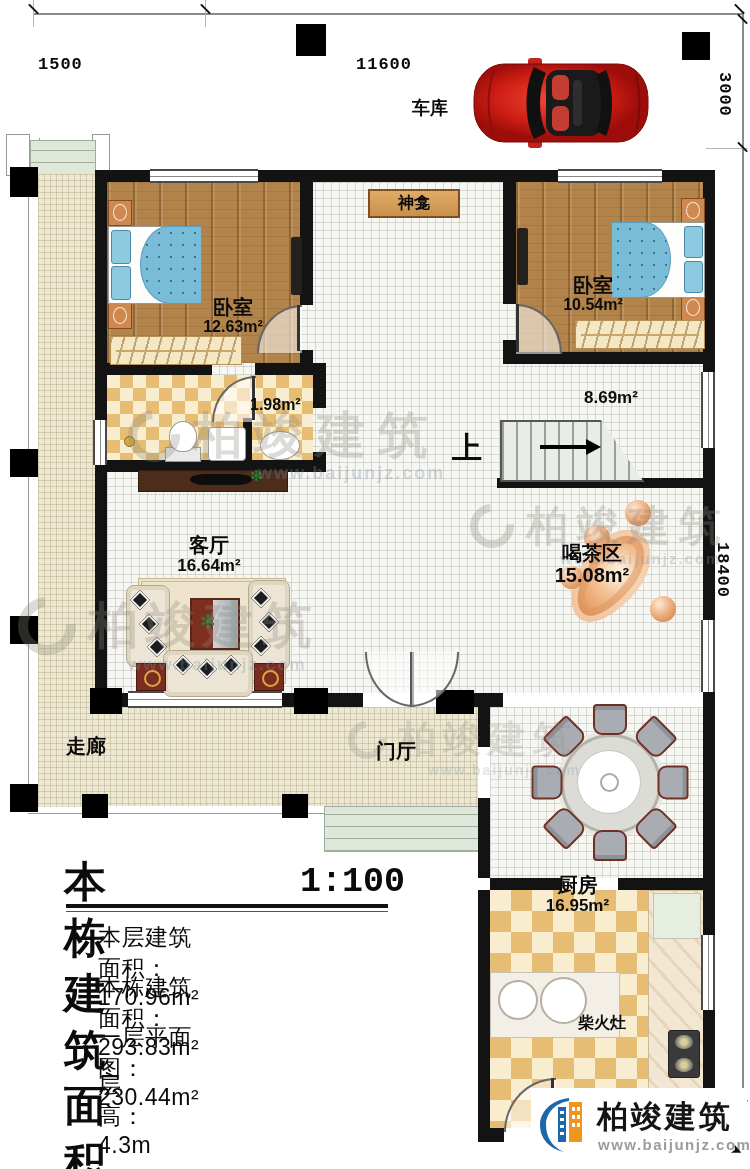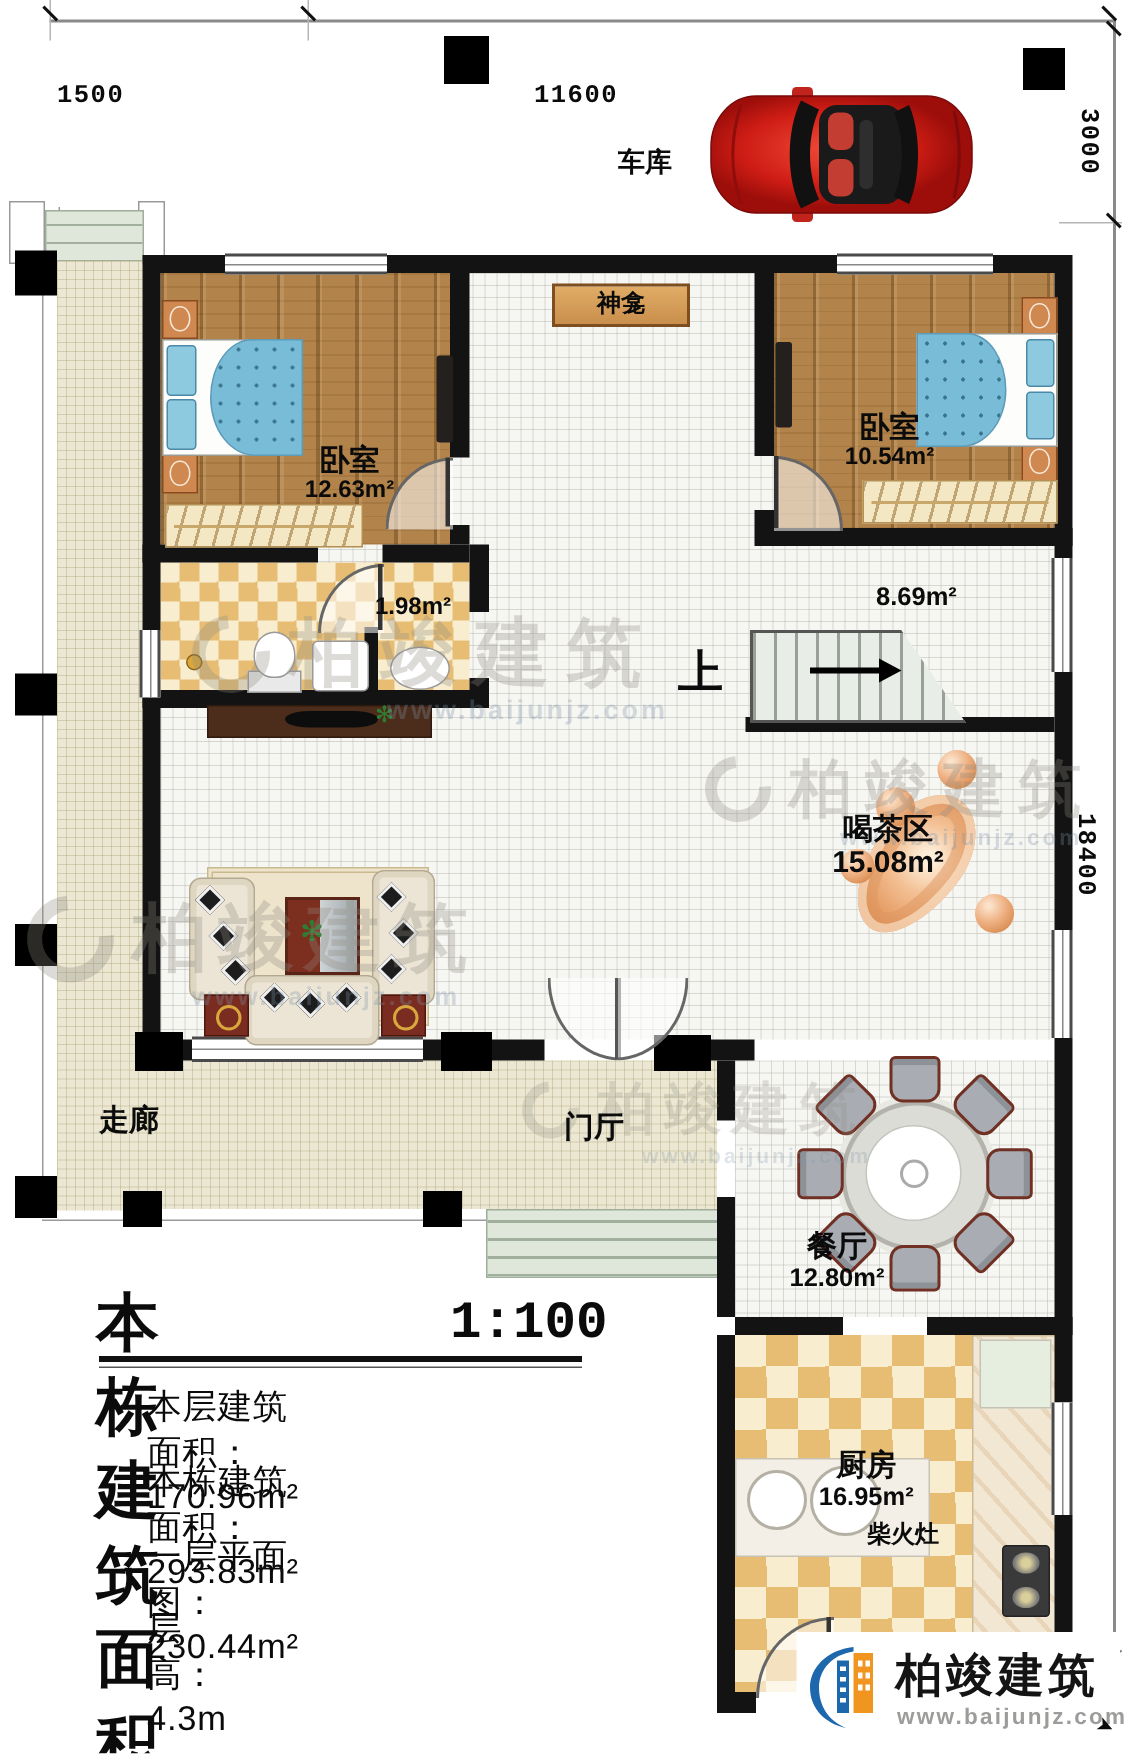--- a/index.html
+++ b/index.html
@@ -346,31 +346,31 @@
     <span class="rname">卧室</span>
     <span class="rarea">12.63m²</span>
   </div>
   <div class="rlabel" style="left:538px;top:274px;width:110px">
     <span class="rname">卧室</span>
     <span class="rarea">10.54m²</span>
   </div>
   <div class="smalllabel" style="left:250px;top:396px;font-size:16px">1.98m²</div>
   <div class="smalllabel" style="left:584px;top:388px;font-size:17px">8.69m²</div>
   <div class="uplabel" style="left:452px;top:428px">上</div>
+  <div class="rlabel" style="left:155px;top:534px;width:108px">
+    <span class="rname">客厅</span>
+    <span class="rarea" style="font-size:17px">16.64m²</span>
+  </div>
   <div class="rlabel" style="left:538px;top:542px;width:108px">
     <span class="rname">喝茶区</span>
     <span class="rarea" style="font-size:20px">15.08m²</span>
   </div>
   <div class="smalllabel" style="left:66px;top:733px;font-size:20px">走廊</div>
   <div class="smalllabel" style="left:376px;top:738px;font-size:20px">门厅</div>
-  <div class="rlabel" style="left:502px;top:820px;width:112px">
-    <span class="rname">餐厅</span>
-    <span class="rarea" style="font-size:17px">12.80m²</span>
-  </div>
-  <div class="rlabel" style="left:520px;top:966px;width:115px">
+  <div class="rlabel" style="left:520px;top:874px;width:115px">
     <span class="rname">厨房</span>
     <span class="rarea" style="font-size:17px">16.95m²</span>
   </div>
   <div class="smalllabel" style="left:578px;top:1013px;font-size:16px">柴火灶</div>
 
   <div class="titleblock">
     <div class="tb-title" style="left:64px;top:854px">本栋建筑面积</div>
     <div class="tb-scale" style="left:300px;top:862px">1:100</div>
     <div class="abs" style="left:66px;top:904px;width:322px;height:4px;background:#111"></div>
     <div class="abs" style="left:66px;top:911px;width:322px;height:1px;background:#555"></div>

